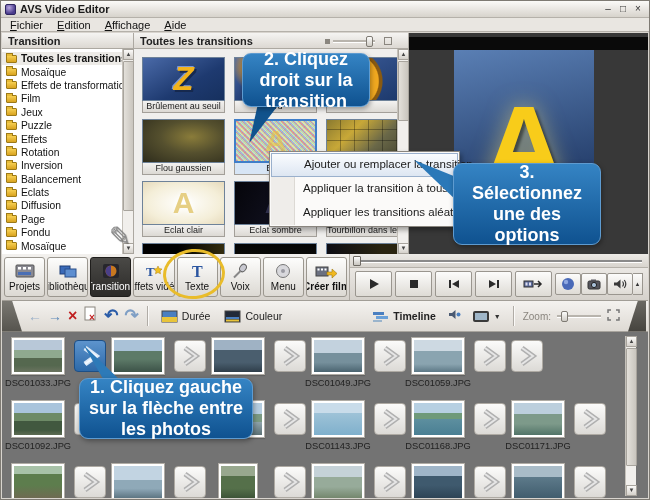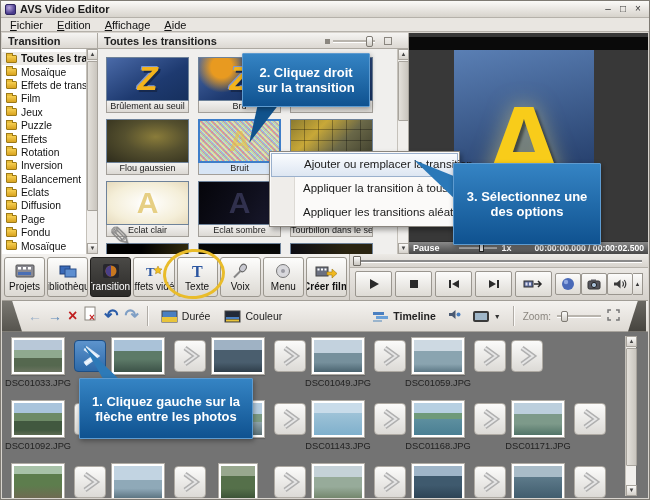--- a/index.html
+++ b/index.html
@@ -17,21 +17,21 @@
   .wbtn { width:14px; height:12px; font-size:10px; line-height:11px; text-align:center; color:#333; }
   #menubar { height:14px; display:flex; align-items:center; padding-left:2px;
     background:#e9e6e1; border-bottom:1px solid #b5b1aa; }
   .mitem { display:inline-block; font-size:11px; color:#111; padding:0 7px; }
   .mitem::first-letter { text-decoration:underline; }
 
   
   #content { position:absolute; top:32px; left:1px; right:1px; height:221px; display:flex; }
   .phead { height:16px; background:linear-gradient(#f5f4f2,#dcd8d2); border-bottom:1px solid #aca8a1;
     font-size:11px; font-weight:bold; color:#222; padding:1px 0 0 6px; display:flex; align-items:center; }
-  #catpanel { width:96px; border-right:1px solid #aca8a1; background:#fff; position:relative; }
+  #catpanel { width:132px; border-right:1px solid #aca8a1; background:#fff; position:relative; }
   #cat-list { position:absolute; top:16px; bottom:0; left:0; right:11px; overflow:hidden; padding-top:3px; }
   .cat-item { height:13.4px; display:flex; align-items:center; gap:4px; padding-left:4px; font-size:10.3px; color:#111; white-space:nowrap; }
   .cat-item.sel { font-weight:bold; background:#edebe7; }
   .folder { width:11px; height:8px; position:relative; flex:0 0 auto;
     background:linear-gradient(#f6cf52,#d9a31f); border:1px solid #9c7a18; border-radius:1px; }
   .folder::before { content:""; position:absolute; left:-1px; top:-3px; width:5px; height:2px;
     background:#e8bc38; border:1px solid #9c7a18; border-bottom:none; }
 
   .vsb { position:absolute; width:11px; background:#f1efec; border-left:1px solid #c5c1ba; }
   .sb-btn { position:absolute; left:0; width:11px; height:11px; background:linear-gradient(#fbfaf8,#d5d1cb);
@@ -159,22 +159,22 @@
   .pv18{background:linear-gradient(#a9bcc8 35%,#5d7a8a 35%,#415d6e)}
 
   
   #ctxmenu { position:absolute; left:268px; top:150px; width:191px; z-index:50;
     background:#fbfaf9; border:1px solid #8a867f; box-shadow:2px 3px 5px rgba(0,0,0,.35); padding:1px; }
   #ctx-gutter { position:absolute; left:1px; top:1px; bottom:1px; width:24px; background:#efedea; border-right:1px solid #dcd9d4; }
   .cm-item { position:relative; height:24px; line-height:23px; font-size:11.5px; color:#1a1a1a;
     padding-left:32px; white-space:nowrap; }
   .cm-item.hl { background:linear-gradient(#fafcfe,#dde6f2); border:1px solid #9ab0cc; line-height:21px; }
 
-  .callout { position:absolute; z-index:60; color:#fff; font-weight:bold; font-size:13px; text-align:center;
-    display:flex; align-items:center; justify-content:center; padding:4px 8px; border-radius:1px;
+  .callout { position:absolute; z-index:60; color:#fff; font-weight:bold; font-size:18px; text-align:center;
+    display:flex; align-items:center; justify-content:center; padding:4px 8px; border-radius:9px;
     background:linear-gradient(#3584c4,#0f5290); border:1px solid #5e9bd0; box-shadow:1px 2px 5px rgba(0,0,0,.35); }
   #callout2 { left:241px; top:52px; width:128px; height:54px; }
   #tail2 { position:absolute; z-index:59; left:243px; top:100px; width:52px; height:42px;
     background:#11538d; clip-path:polygon(28% 0, 72% 0, 10% 100%); }
   #callout3 { left:452px; top:162px; width:148px; height:82px; }
   #tail3 { position:absolute; z-index:59; left:413px; top:159px; width:44px; height:42px;
     background:#2a78b8; clip-path:polygon(0 0, 100% 42%, 100% 100%); }
   #callout1 { left:78px; top:377px; width:174px; height:61px; z-index:60; }
   #tail1 { position:absolute; z-index:59; left:80px; top:344px; width:42px; height:38px;
     background:#2d7ab8; clip-path:polygon(6% 0, 58% 100%, 100% 100%); }
@@ -351,28 +351,20 @@
         <div class="sb-btn" style="bottom:0;">▼</div>
       </div>
     </div>
 
     <div id="preview">
       <div id="letterbox"></div>
       <div id="video">
         <div id="vclip">
           <div id="bigA">A</div>
         </div>
-      </div>
-      <div id="pstatus">
-        <span class="st">Pause</span>
-        <span id="spd-track">
-            <span id="spd-hnd"></span>
-          </span>
-        <span class="st">1x</span>
-        <span id="ptime">00:00:00.000 / 00:00:02.500</span>
       </div>
     </div>
   </div>
 
   <div id="band">
     <div id="maintb">
         <div class="tb-btn">
           <span class="tb-ico">
             <svg width="20" height="16">
               <rect x="1" y="2" width="18" height="12" rx="1" fill="#8a8a92" stroke="#555"></rect>

